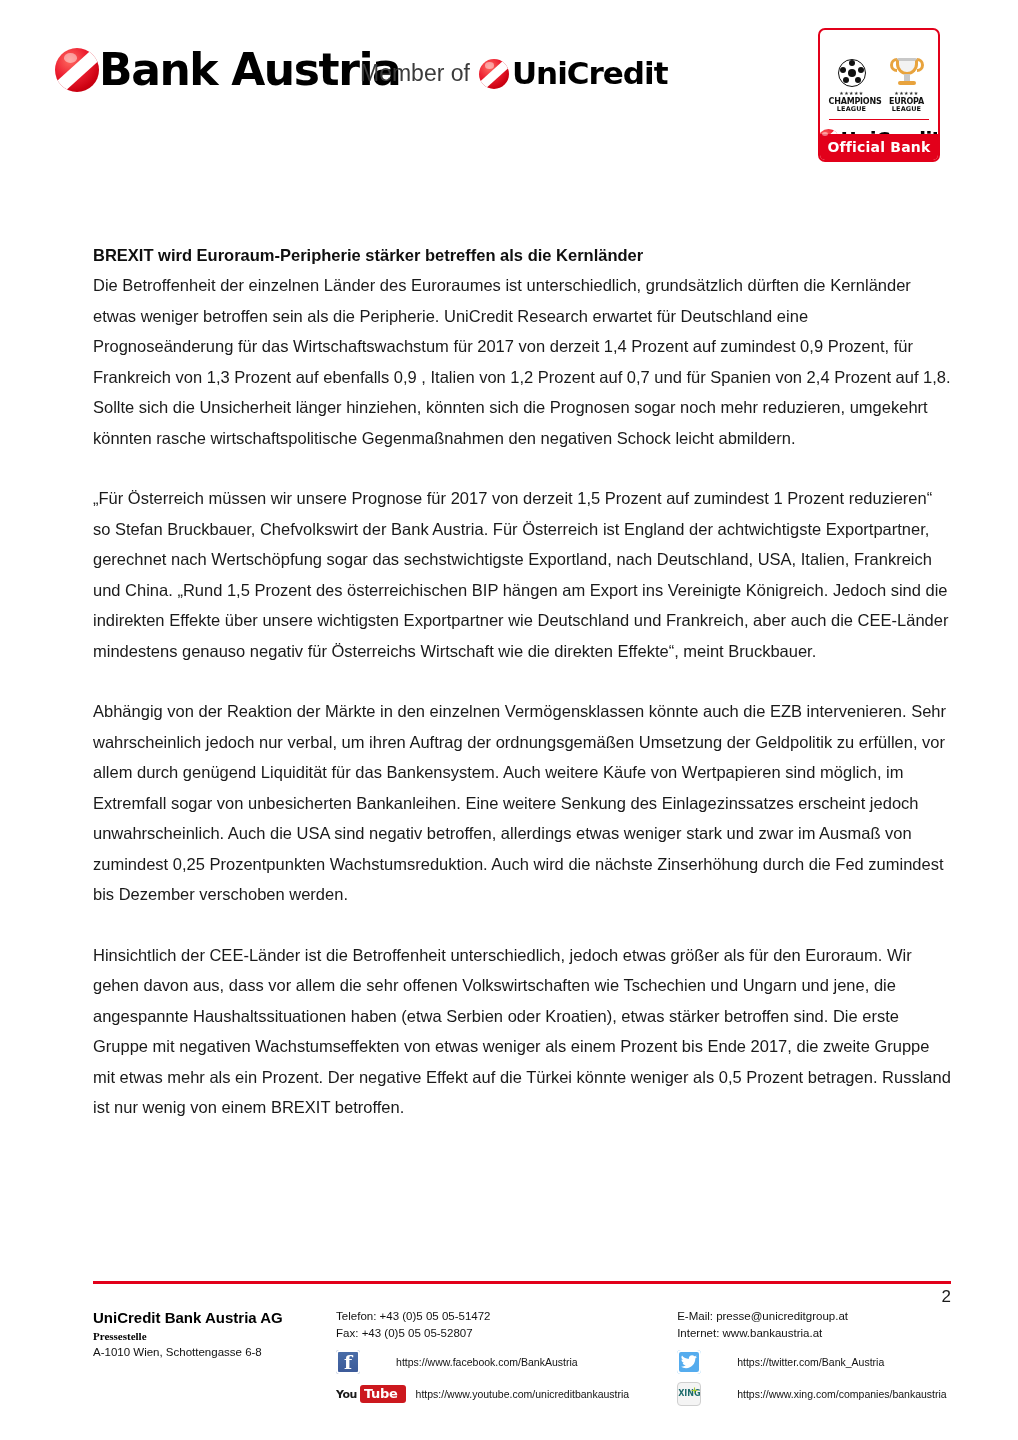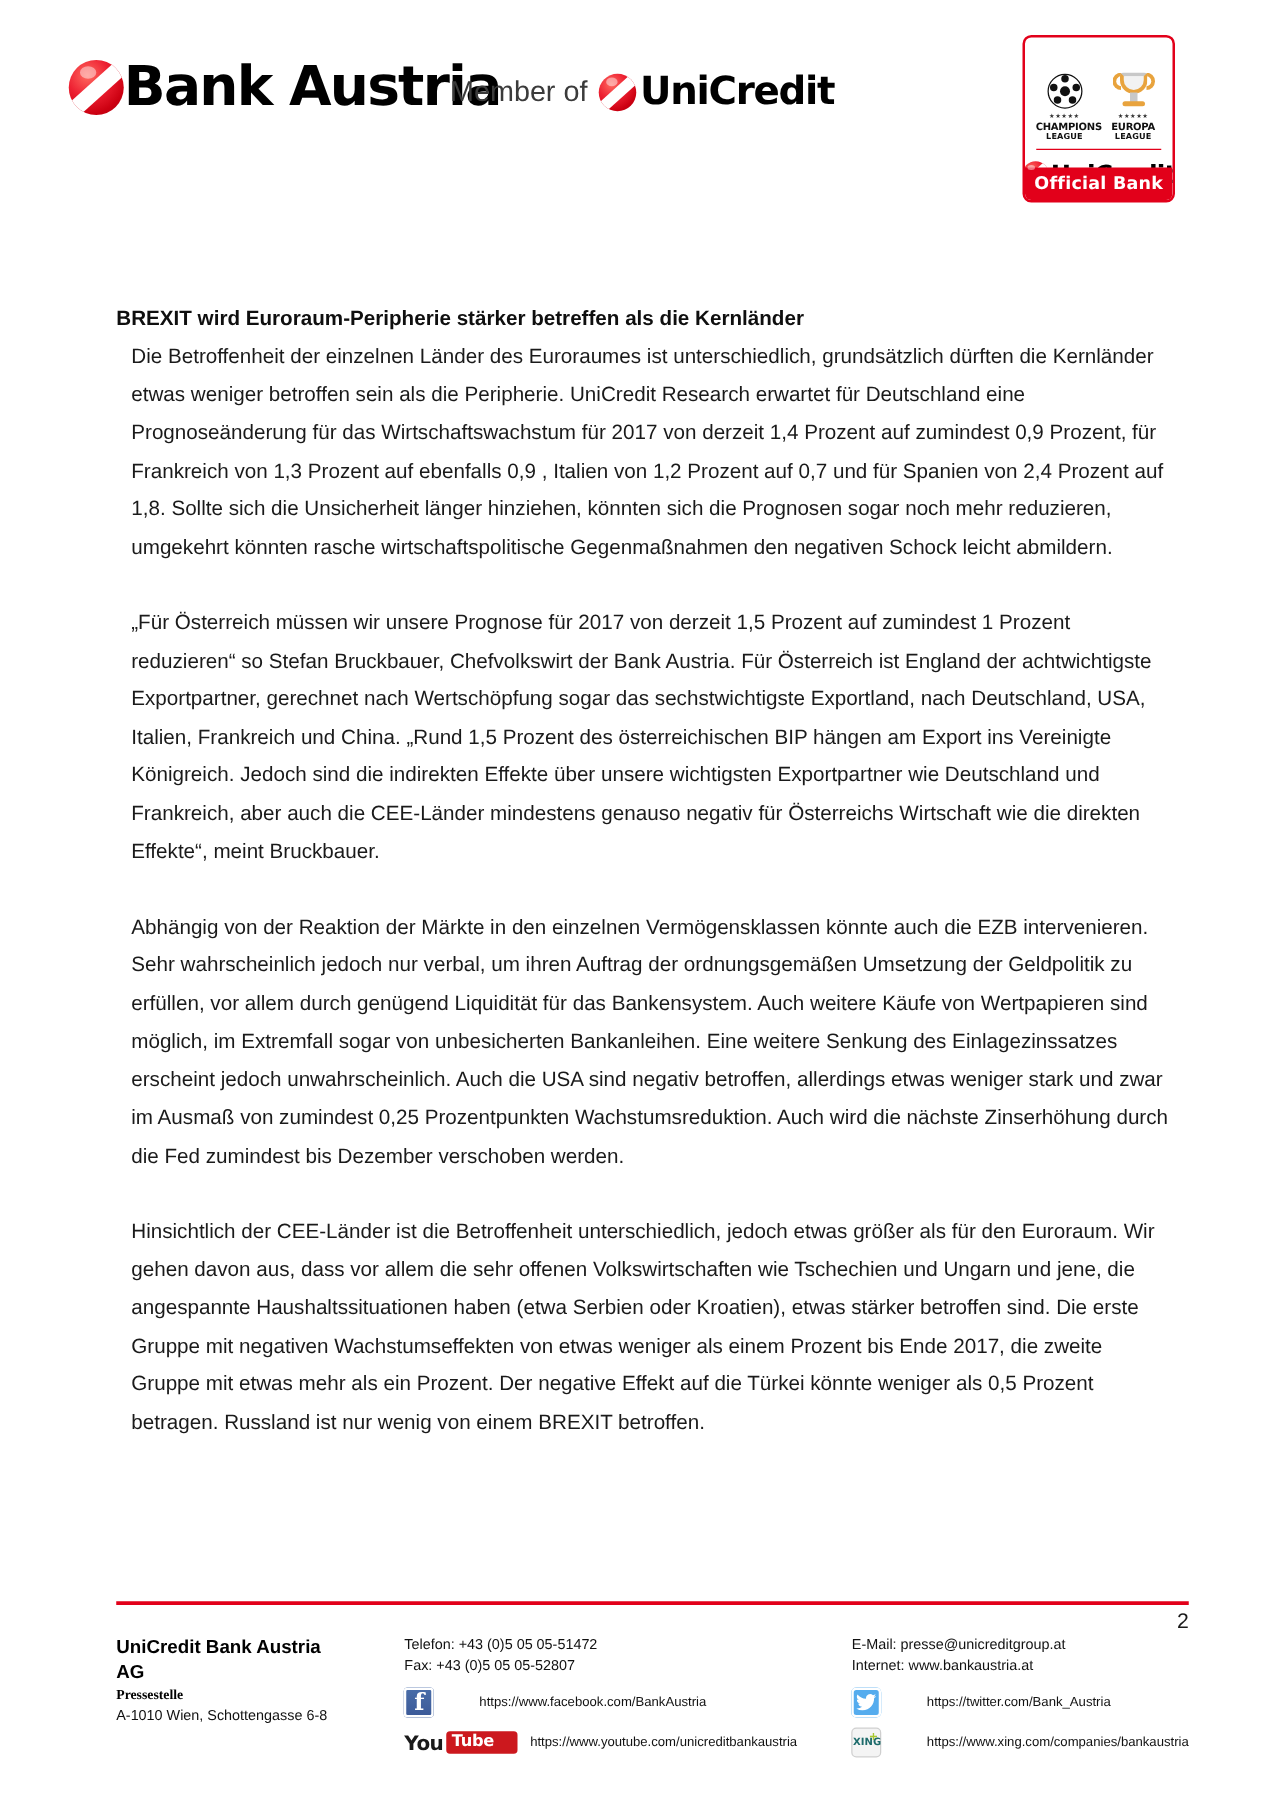--- a/index.html
+++ b/index.html
@@ -261,21 +261,21 @@
     font-size: 16.5px;
     line-height: 30px;
     color: #0f0f0f;
     margin: 0 0 0 0;
   }
   .para {
     font-family: "Liberation Sans", sans-serif;
     font-size: 16.5px;
     line-height: 30.5px;
     color: #1a1a1a;
-    margin: 12px;
+    margin: 0;
     text-align: left;
   }
   .para + .para { margin-top: 30px; }
   .title-para { margin-top: 0; }
 
   
   .footer {
     position: absolute;
     left: 93px;
     top: 1281px;
@@ -367,32 +367,32 @@
     box-sizing: border-box;
   }
   .ic-yt {
     height: 18px;
     display: flex;
     align-items: center;
   }
   .ic-yt .you {
     font-family: "DejaVu Sans", sans-serif;
     font-weight: bold;
-    font-size: 16px;
+    font-size: 11px;
     color: #1a1a1a;
     letter-spacing: -0.5px;
   }
   .ic-yt .tube {
     font-family: "DejaVu Sans", sans-serif;
     font-weight: bold;
     font-size: 13px;
     color: #ffffff;
     background: #cc181e;
     border-radius: 3px;
-    padding: 1px 19px 2px 4px;
+    padding: 1px 8px 2px 4px;
     margin-left: 3px;
     letter-spacing: -0.3px;
   }
   .ic-tw {
     width: 24px; height: 24px;
     border-radius: 4px;
     background: #55acee;
     box-shadow: inset 0 0 0 2px #ffffff;
     box-sizing: border-box;
     position: relative;

